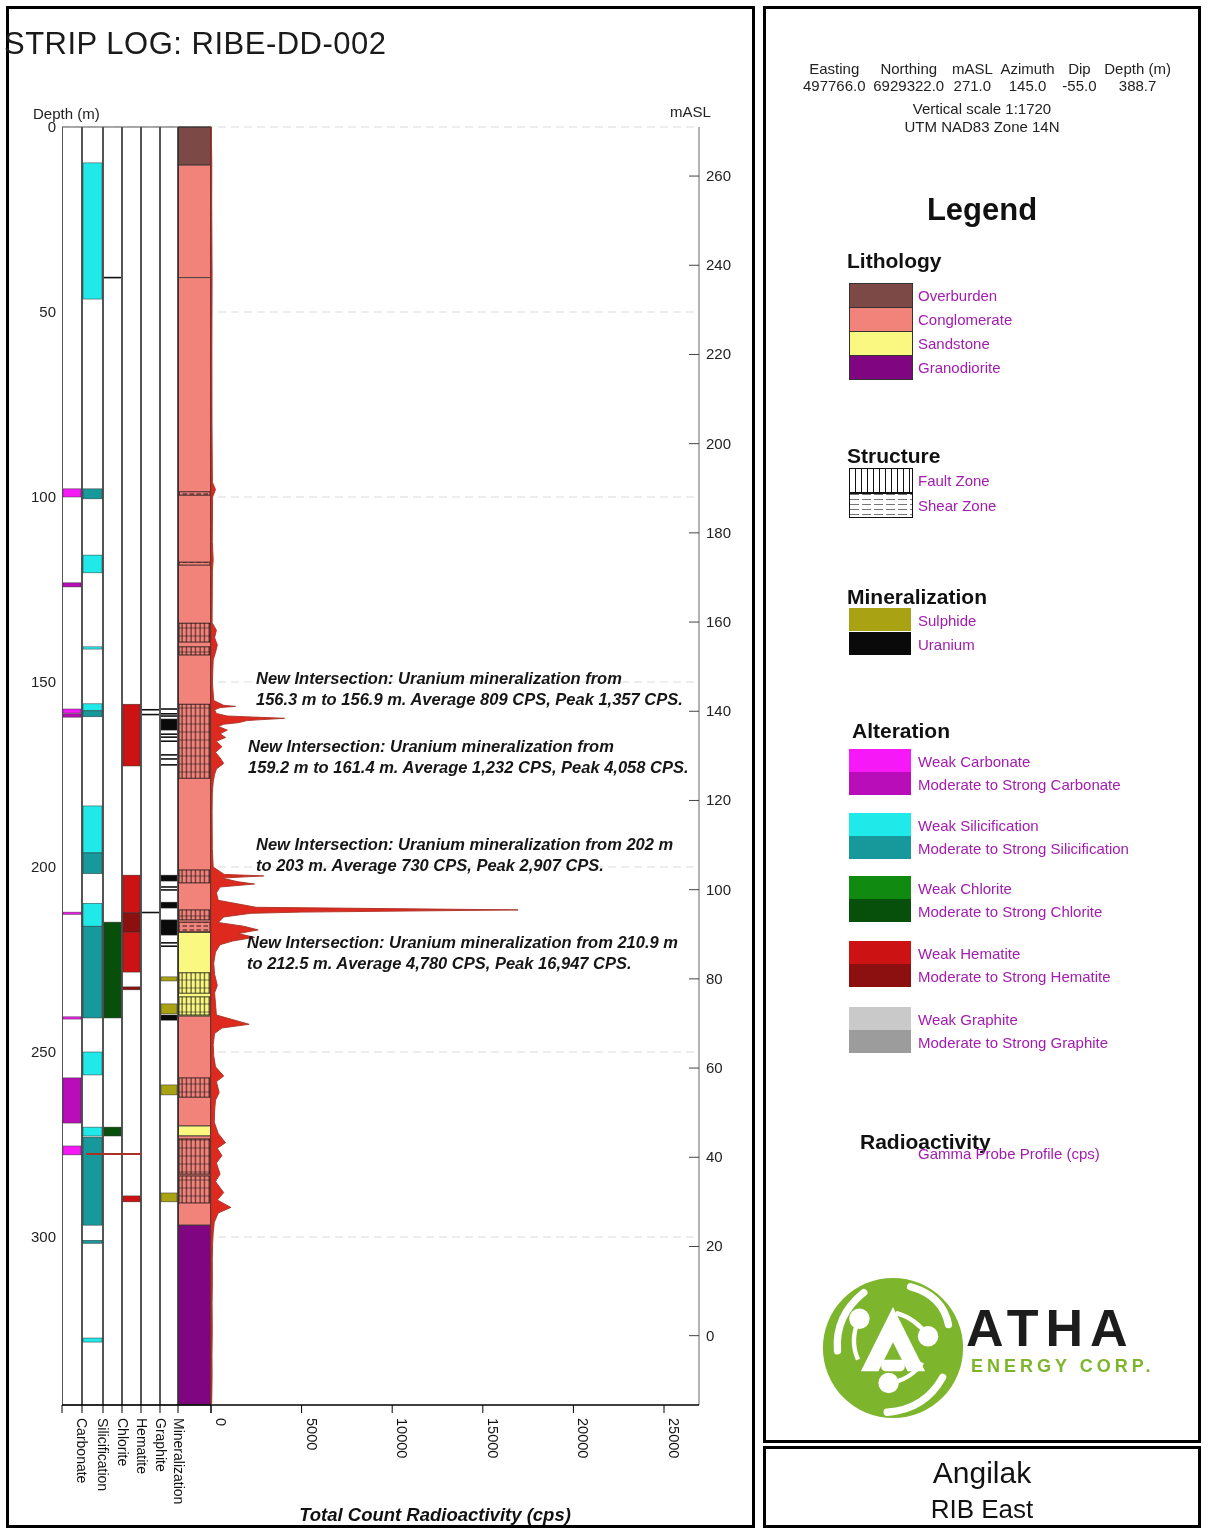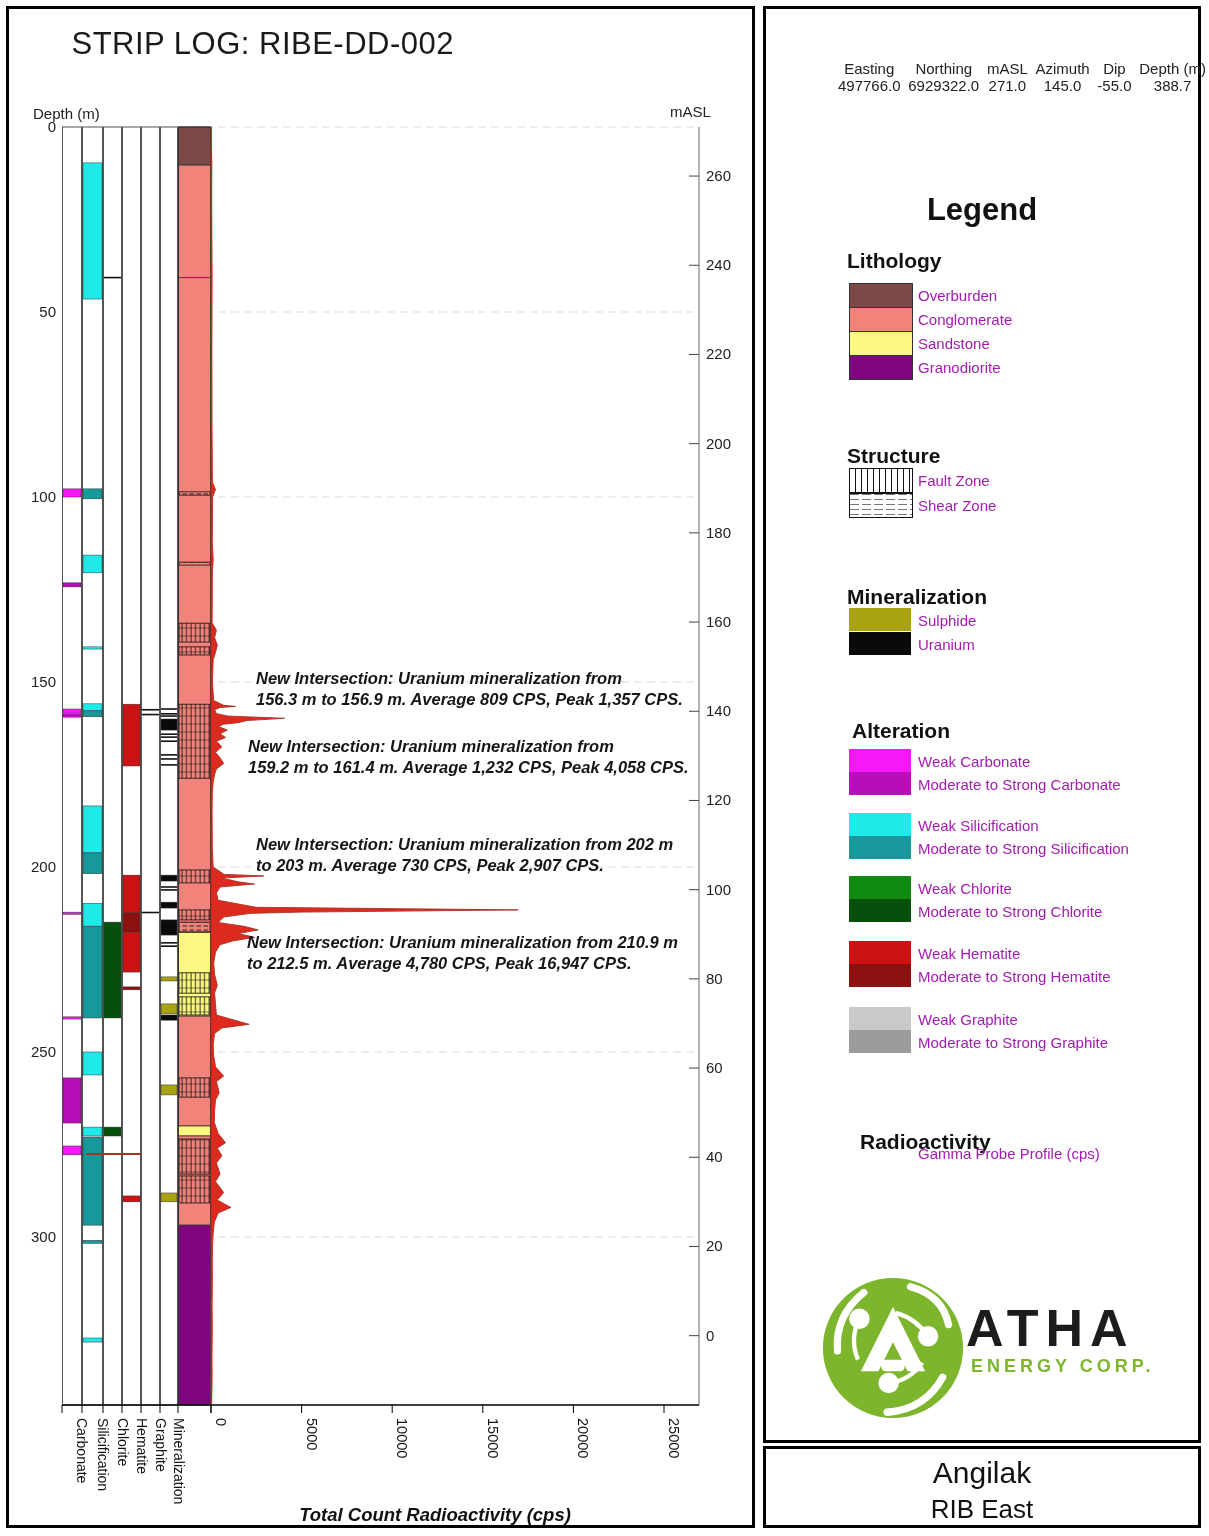--- a/index.html
+++ b/index.html
@@ -3,22 +3,22 @@
 <meta charset="utf-8">
 <style>
   html,body{margin:0;padding:0;background:#fff;}
   body{width:1209px;height:1536px;position:relative;font-family:"Liberation Sans",sans-serif;color:#111;overflow:hidden;}
   .box{position:absolute;border:3px solid #000;box-sizing:border-box;background:#fff;}
   #box-left{left:6px;top:6px;width:749px;height:1522px;}
   #box-right-top{left:763px;top:6px;width:438px;height:1437px;}
   #box-right-bottom{left:763px;top:1446px;width:438px;height:82px;}
   #strip-svg{position:absolute;left:0;top:0;}
   .abs{position:absolute;}
-  .rp-title{position:absolute;left:16px;top:26px;width:438px;text-align:right;font-size:31px;letter-spacing:.5px;color:#1a1a1a;}
-  .fields{position:absolute;left:40px;top:60px;width:368px;display:flex;justify-content:space-between;margin-left:35px;}
+  .rp-title{position:absolute;left:4px;top:26px;width:438px;text-align:left;font-size:31px;letter-spacing:.5px;color:#1a1a1a;}
+  .fields{position:absolute;left:40px;top:60px;width:368px;display:flex;justify-content:space-between;}
   .field{text-align:center;font-size:15px;line-height:17px;color:#222;}
   .notes{position:absolute;left:0;top:99px;width:438px;text-align:center;font-size:15px;line-height:18px;color:#222;}
   .lg-title{position:absolute;left:0;top:192px;width:438px;text-align:center;font-size:31px;font-weight:bold;}
   .lg-head{position:absolute;left:84px;font-size:21px;font-weight:bold;}
   .sw{position:absolute;left:86px;width:62px;height:23px;}
   .sw-line{position:absolute;left:86px;width:56px;border-top:2px solid #A93226;}
   .lg-lab{position:absolute;left:155px;font-size:15px;line-height:20px;color:#a21caf;}
   .sw-fault{background:repeating-linear-gradient(90deg,#fff 0 5px,#111 5px 6px);border:1px solid #111;}
   .sw-shear{background:
      repeating-linear-gradient(90deg,rgba(255,255,255,0) 0 9px,#fff 9px 12px),
@@ -257,20 +257,22 @@
   <div class="field">
       <div>Dip</div>
       <div>-55.0</div>
     </div>
   <div class="field">
       <div>Depth (m)</div>
       <div>388.7</div>
     </div>
 </div>
 <div class="notes abs" style="left:763px;top:100px;width:438px;text-align:center;font-size:15px;line-height:18px;">
+  <div>Vertical scale 1:1720</div>
+  <div>UTM NAD83 Zone 14N</div>
 </div>
 
 <div class="abs lg-title" style="left:763px;">Legend</div>
 
 <div class="abs lg-head" style="left:847px;top:249px;">Lithology</div>
 <div class="abs sw sw-border" style="left: 849px; top: 283px; background: rgb(125, 73, 71);"></div>
 <div class="abs lg-lab" style="left:918px;top:286px;">Overburden</div>
 <div class="abs sw sw-border" style="left: 849px; top: 307px; background: rgb(242, 131, 123);"></div>
 <div class="abs lg-lab" style="left:918px;top:310px;">Conglomerate</div>
 <div class="abs sw sw-border" style="left: 849px; top: 331px; background: rgb(250, 248, 129);"></div>

